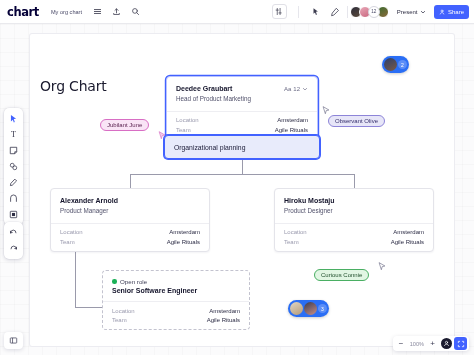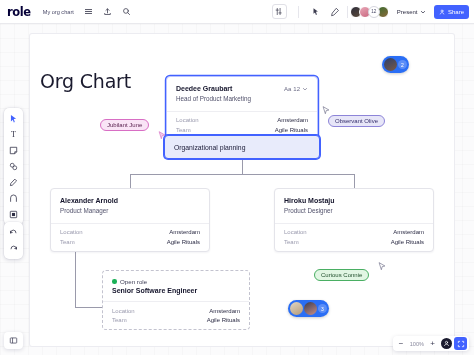--- a/index.html
+++ b/index.html
@@ -69,22 +69,22 @@
       linear-gradient(to bottom, rgba(0,0,0,0.018) 1px, transparent 1px);
     background-size:14px 14px;
     overflow:hidden;
   }
   .frame{
     position:absolute; left:30px; top:10px; width:424px; height:312px;
     background:#fff; border-radius:2px;
     box-shadow:0 0 0 1px #ececf1;
   }
   .org-title{
-    position:absolute; left:40px; top:46px;
-    font-size:19px; color:#1a1a2e; font-weight:400;
+    position:absolute; left:40px; top:54px;
+    font-size:14px; color:#1a1a2e; font-weight:400;
     font-family:"DejaVu Sans", sans-serif;
     letter-spacing:-0.2px;
     text-align:right;
   }
 
   
   .ltools{
     position:absolute; left:4px; top:108px; width:19px;
     background:#fff; border-radius:5px;
     box-shadow:0 1px 4px rgba(5,0,56,.16), 0 0 0 0.6px rgba(5,0,56,.05);
@@ -196,21 +196,21 @@
   .zgrid{
     width:13px;height:13px;border-radius:3px;background:#4262ff;
     display:flex;align-items:center;justify-content:center;
   }
   svg{ display:block; }
 </style>
 </head>
 <body>
 
 <div class="topbar">
-  <div class="logo">role</div>
+  <div class="logo">chart</div>
   <div class="doctitle">My org chart</div>
 
   <div class="tb-icon">
     <svg width="9" height="9" viewBox="0 0 16 16" fill="none" stroke="currentColor" stroke-width="1.5" stroke-linecap="round">
       <path d="M2.5 4.5h11M2.5 8h11M2.5 11.5h11"></path>
     </svg>
   </div>
   <div class="tb-icon">
     <svg width="9" height="9" viewBox="0 0 16 16" fill="none" stroke="currentColor" stroke-width="1.4" stroke-linecap="round" stroke-linejoin="round">
       <path d="M8 10.5V3.5"></path>

